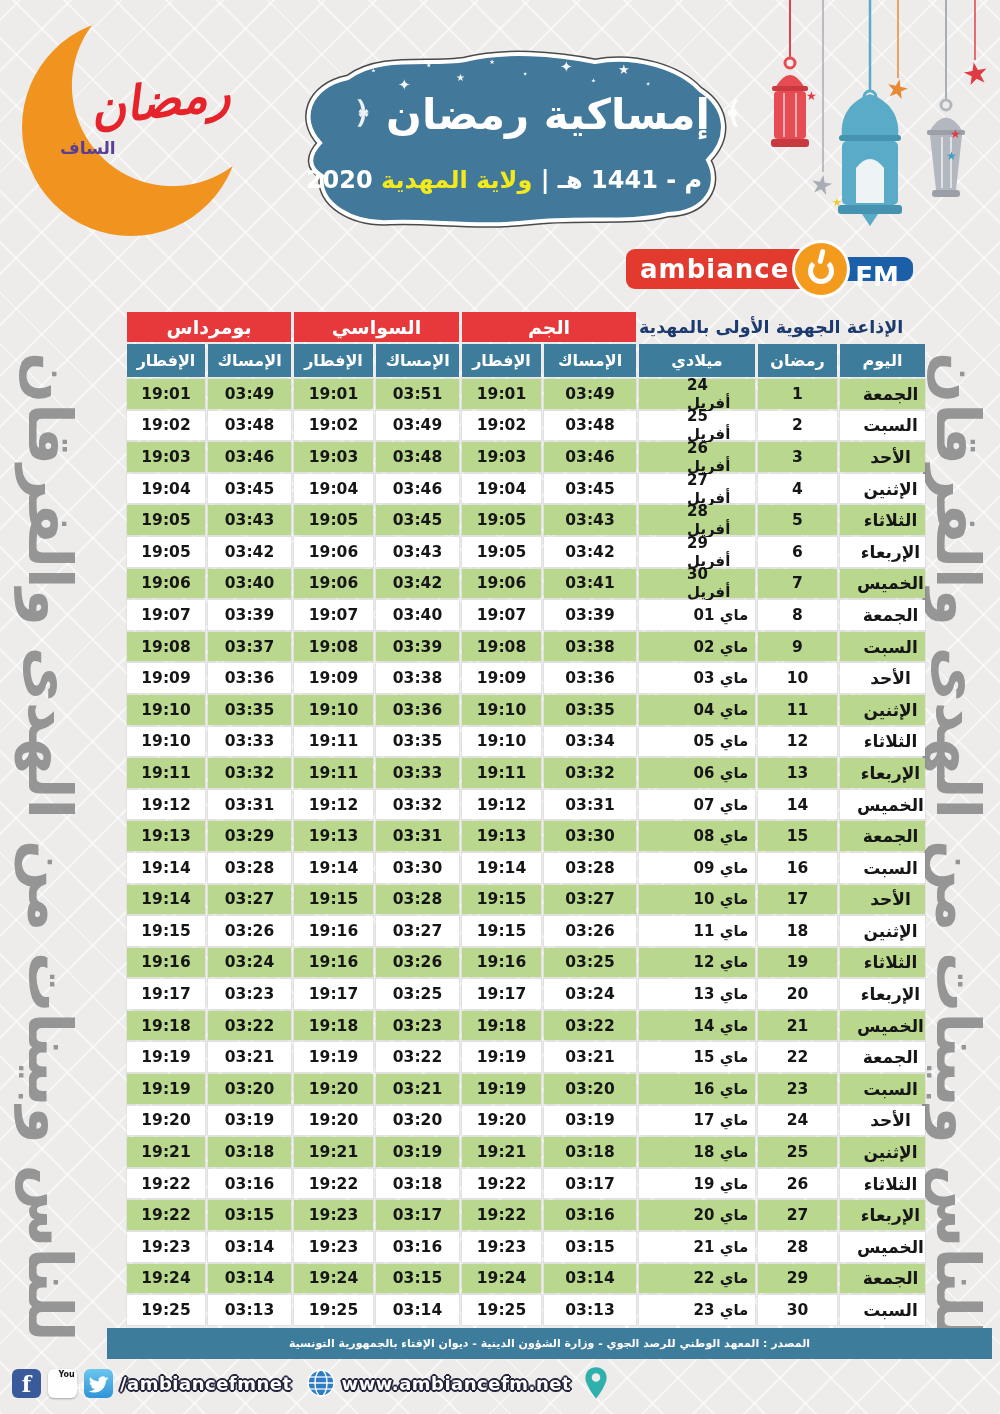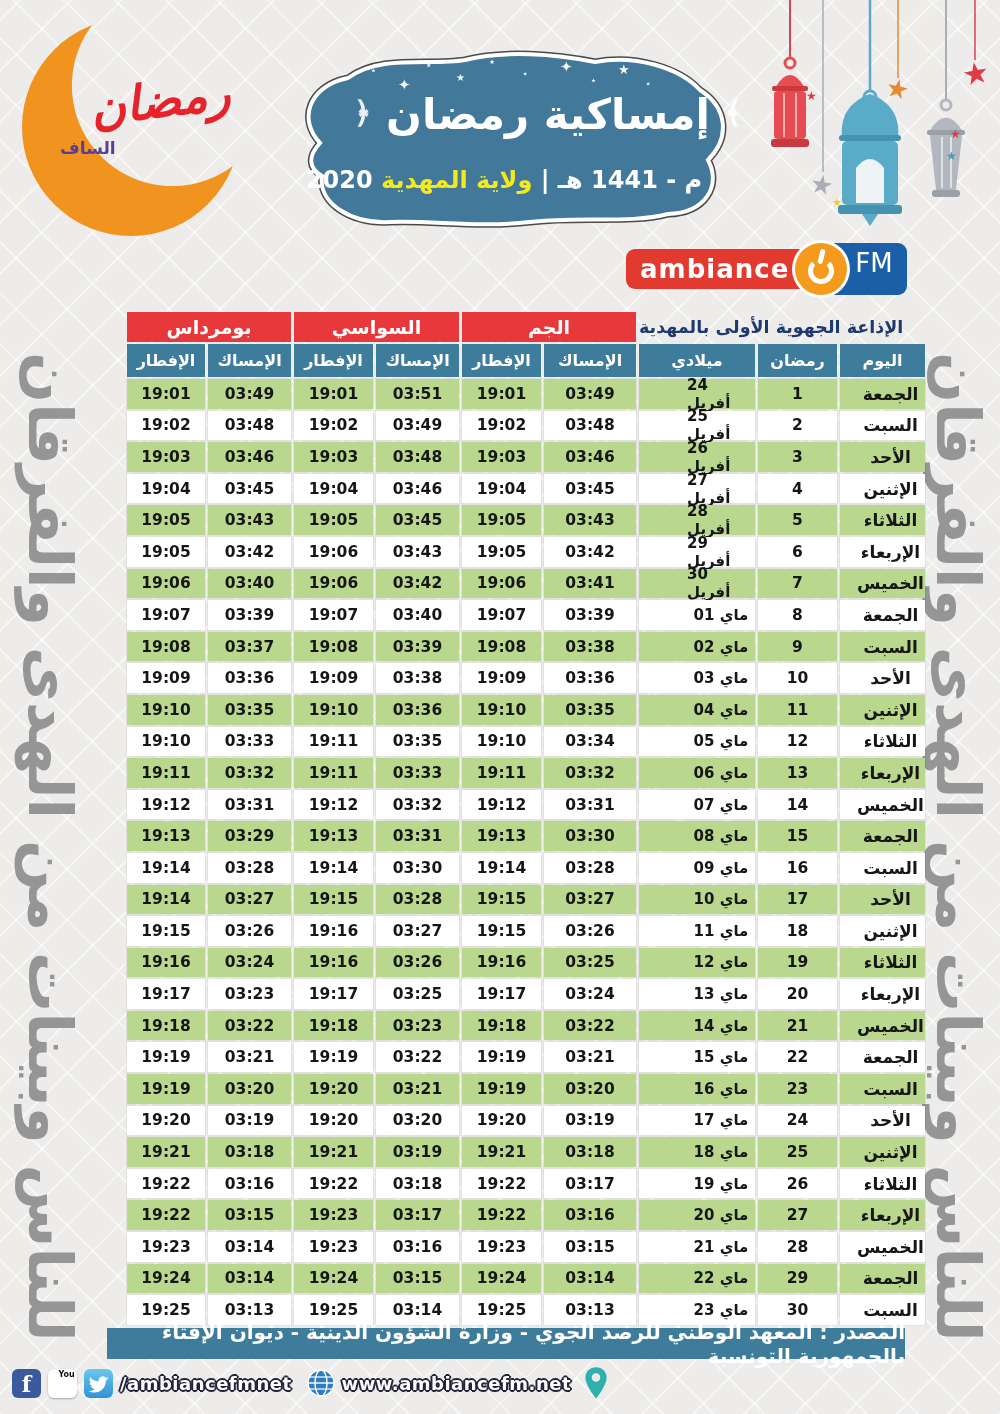--- a/index.html
+++ b/index.html
@@ -53,22 +53,22 @@
   }
   .blob-subtitle .region{ color:#f3ea1d; }
   
   .radio-block{ position:absolute; top:247px; right:108px; width:266px; height:56px; }
   .amb-logo{ position:relative; display:flex; align-items:center; height:44px; }
   .amb-red{
     background:#e23a2e; color:#fff; font-weight:bold; font-size:26px; letter-spacing:1px;
     border-radius:9px; padding:4px 30px 6px 14px; height:40px; line-height:32px;
   }
   .amb-blue{
-    background:#1b5fa8; color:#fff; font-weight:normal; font-size:26px;
-    border-radius:9px; padding:4px 14px 6px 30px; height:52px; line-height:32px; margin-left:-22px;
+    background:#1b5fa8; color:#fff; font-weight:bold; font-size:26px;
+    border-radius:9px; padding:4px 14px 6px 30px; height:24px; line-height:32px; margin-left:-22px;
   }
   .amb-circle{
     position:relative; z-index:2; width:52px; height:52px; margin-left:-24px; border-radius:50%;
     background:#f49b1e; box-shadow:0 0 0 3px #fff; flex:0 0 auto;
   }
   .power-ring{
     position:absolute; left:13px; top:15px; width:26px; height:26px;
     border:5px solid #fff; border-radius:50%; border-top-color:transparent;
   }
   .power-line{
@@ -97,22 +97,22 @@
   }
   .cell{
     display:flex; align-items:center; justify-content:center;
     font-weight:bold; font-size:15.5px; color:#161616; outline:1px solid rgba(0,0,0,.05);
   }
   .cell.green{ background:#b9d78d; }
   .cell.white{ background:#ffffff; }
   .cell.date{ direction:ltr; font-size:15px;padding-left:48px; }
   .cell.day{ font-size:17px; direction:rtl;padding-left:16px; }
   .source-bar{
-    position:absolute; left:107px; top:1328px; width:798px; height:31px;
-    background:#3e7c9c; color:#fff; font-weight:bold; font-size:20px;
+    position:absolute; left:107px; top:1328px; width:885px; height:31px;
+    background:#3e7c9c; color:#fff; font-weight:bold; font-size:11px;
     display:flex; align-items:center; justify-content:center; direction:rtl;
   }
   
   .footer-bar{
     position:absolute; left:0; right:0; bottom:6px; height:50px;
     display:flex; align-items:center; padding:0 12px; gap:7px;
   }
   .sq-icon{ width:29px; height:29px; border-radius:6px; position:relative; flex:0 0 auto; }
   .fb{ background:#3a5a9b; color:#fff; font-size:22px; font-weight:bold;
        font-family:"DejaVu Serif", serif; text-align:center; line-height:31px; }

